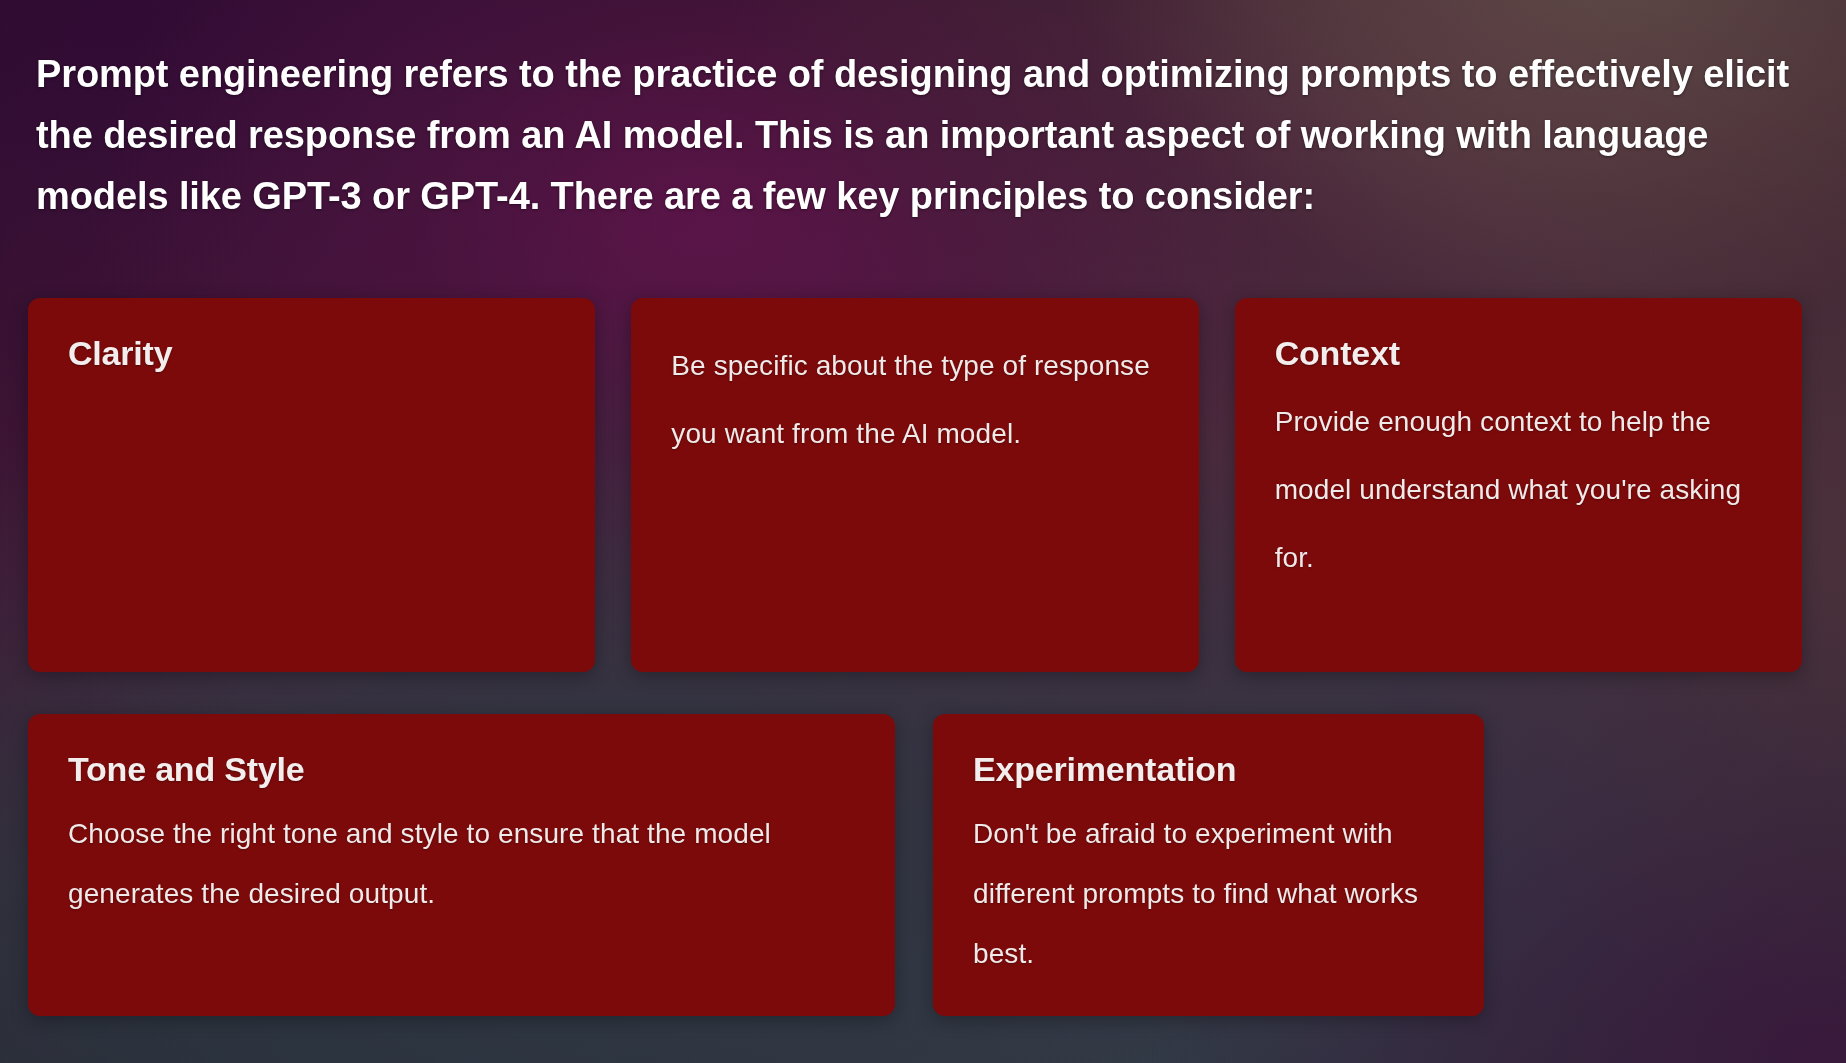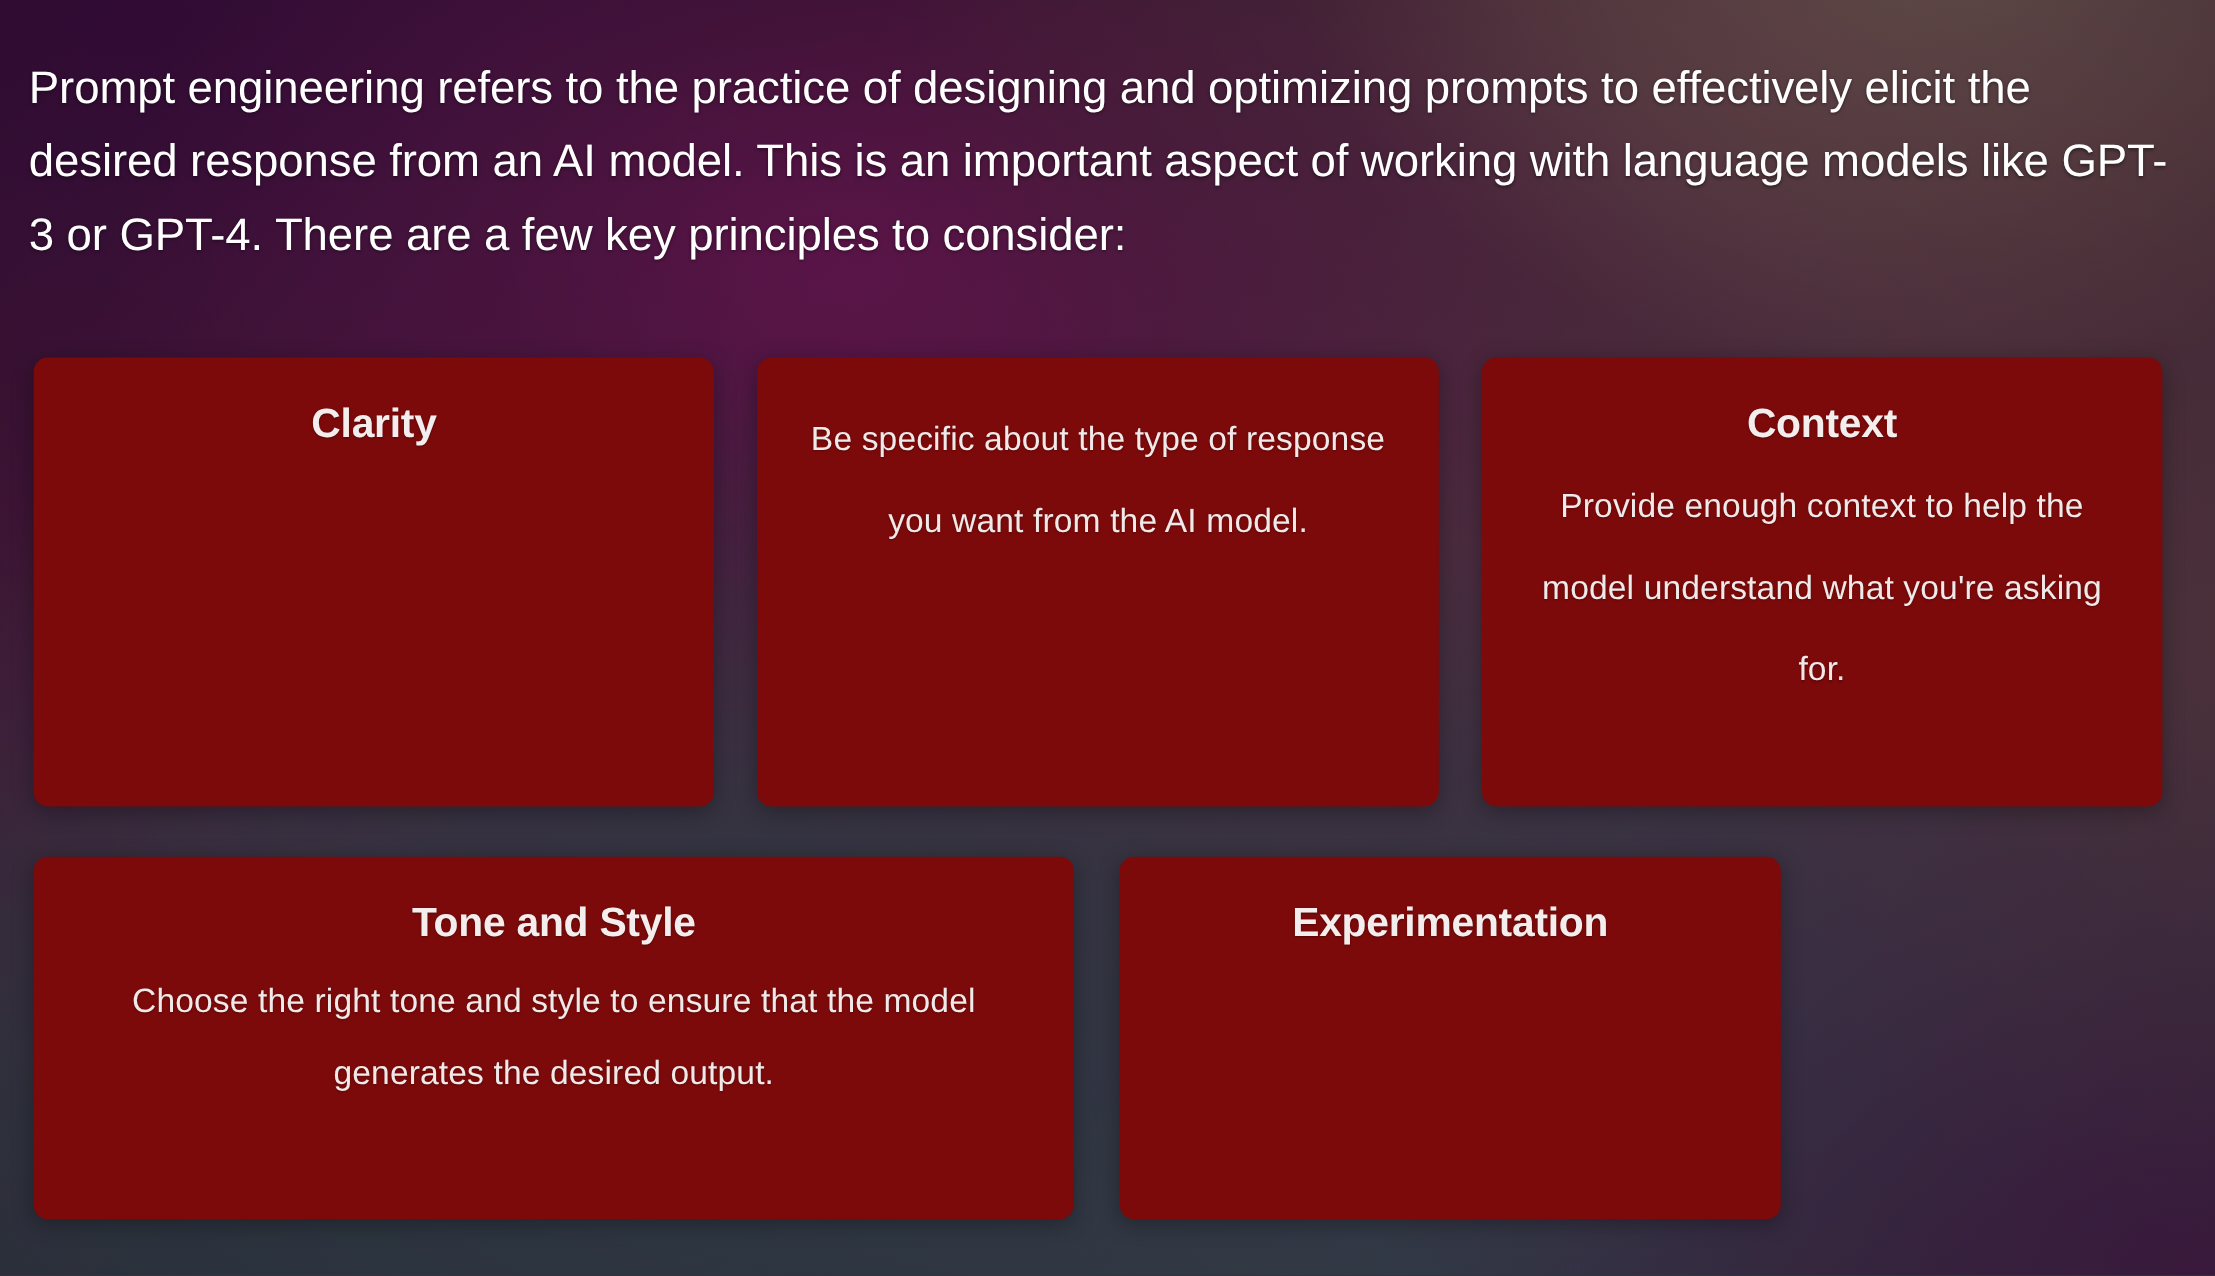--- a/index.html
+++ b/index.html
@@ -100,35 +100,34 @@
 
   
   #content {
     position: relative;
     z-index: 5;
     padding: 0;
   }
 
   .intro {
     position: absolute;
-    left: 24px;
+    left: 36px;
     top: 6px;
     width: 1790px;
     font-size: 38px;
-    font-weight: normal;
+    font-weight: bold;
     line-height: 61px;
     color: #ffffff;
     letter-spacing: -0.1px;
     text-shadow: 0 1px 3px rgba(0,0,0,0.45);
   }
 
   .cards-row {
     position: absolute;
     display: flex;
-    text-align: center;
   }
   .row-top {
     left: 28px;
     top: 298px;
     width: 1774px;
     height: 374px;
     gap: 36px;
   }
   .row-bottom {
     left: 28px;
@@ -208,18 +207,19 @@
 
     <div class="cards-row row-bottom">
 
       <div class="card card-tone">
         <h2 class="card-title">Tone and Style</h2>
         <p class="card-body">Choose the right tone and style to ensure that the model generates the desired output.</p>
       </div>
 
       <div class="card card-exp">
         <h2 class="card-title">Experimentation</h2>
+        <p class="card-body">Don't be afraid to experiment with different prompts to find what works best.</p>
       </div>
 
     </div>
 
   </div>
 </div>
 
 </body></html>

